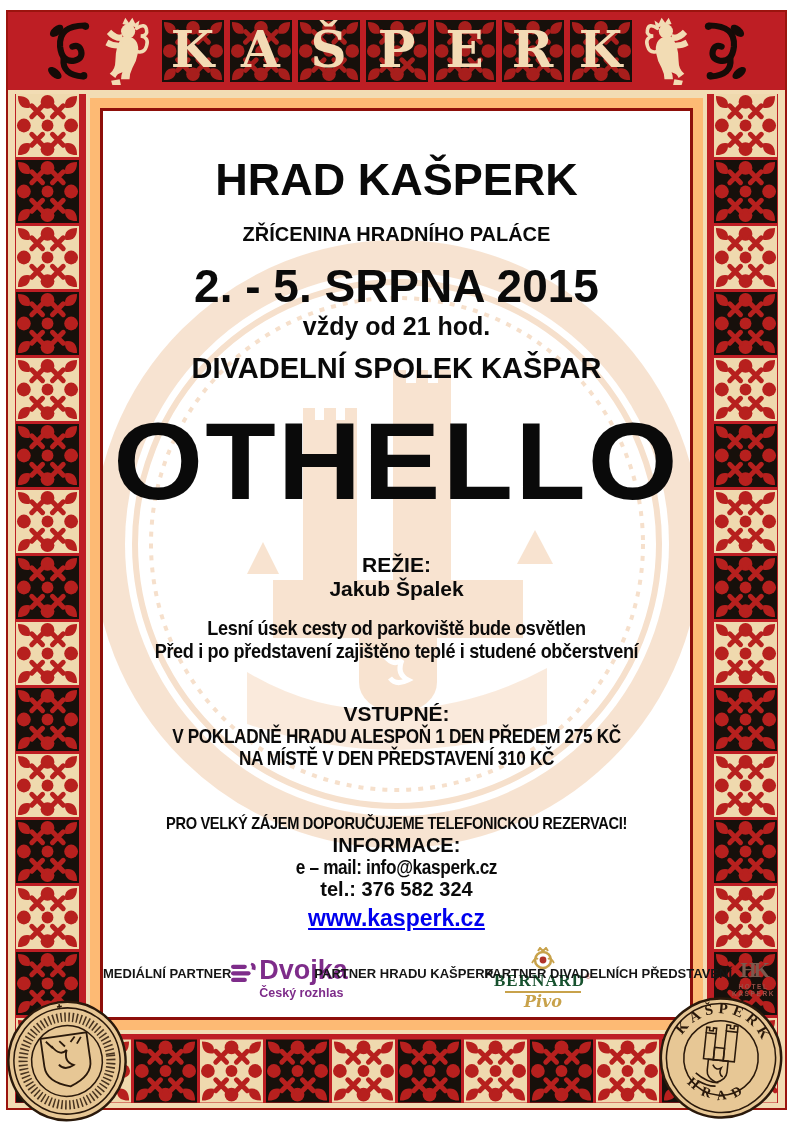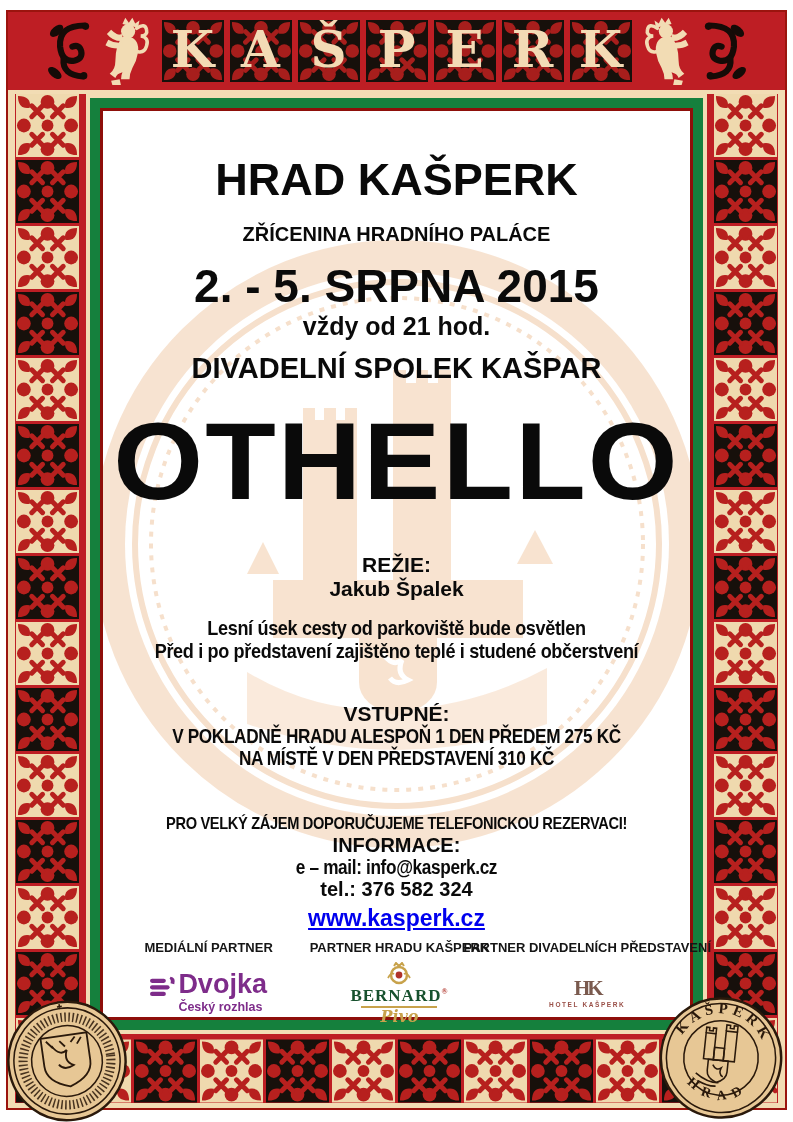--- a/index.html
+++ b/index.html
@@ -32,21 +32,21 @@
   .tiles-col{position:absolute;top:82px;bottom:72px;width:63px;display:flex;
              flex-direction:column;gap:3px;overflow:hidden;}
   .tc-left{left:8px;} .tc-right{right:8px;}
   .tiles-row{position:absolute;left:8px;right:8px;bottom:5px;height:64px;display:flex;
              gap:3px;overflow:hidden;justify-content:center;}
   .tile{flex:0 0 auto;width:63px;height:63px;}
   .tiles-row .tile{height:64px;}
 
   
   .inner-band{position:absolute;left:78px;right:78px;top:82px;bottom:74px;
-              background:#15803d;border:4px solid #F2DCB4;}
+              background:#fdba74;border:4px solid #F2DCB4;}
   .content{position:absolute;inset:10px;background:#ffffff;border:3px solid #8E0F0A;
            overflow:visible;}
   .wm-clip{position:absolute;inset:0;overflow:hidden;z-index:0;}
   .wm{position:absolute;left:50%;top:433px;transform:translate(-50%,-50%);
       width:620px;height:620px;}
 
   
   .txt{position:relative;z-index:1;text-align:center;color:#0A0A0A;line-height:1.1;}
   .txt div{font-weight:bold;}
   .cnd{letter-spacing:-0.4px;transform:scaleX(0.86);transform-origin:center;}
@@ -66,21 +66,21 @@
   .t-onsite{font-size:20px;}
   .t-resv{margin-top:46px;font-size:17px;}
   .t-info{font-size:20px;}
   .t-email{font-size:20px;}
   .t-phone{font-size:20px;}
   .t-web{margin-top:6px;font-size:23px;}
   .t-web a{color:#0000EE;text-decoration:underline;font-weight:bold;}
 
   
   .partners{margin-top:10px;display:flex;z-index:1;position:relative;}
-  .pcol{display:flex;flex-direction:column;align-items:center;}
+  .pcol{display:flex;flex-direction:row;align-items:center;}
   .pc1{width:36%;} .pc2{width:29%;} .pc3{width:35%;text-align:center;}
   .plabel{font-size:13px;font-weight:bold;color:#151515;white-space:nowrap;}
   .plogo{margin-top:9px;height:58px;display:flex;align-items:center;justify-content:center;}
   .dvj{display:flex;align-items:flex-start;}
   .dvj-icon{width:28px;height:30px;margin-top:2px;}
   .dvj-name{font-size:27px;font-weight:bold;color:#7E2C8A;line-height:1;}
   .dvj-sub{font-size:12.5px;font-weight:bold;color:#7E2C8A;margin-top:3px;text-align:left;}
   .brn{display:flex;flex-direction:column;align-items:center;line-height:1;}
   .brn-crest{width:30px;height:24px;}
   .brn-name{font-family:"Liberation Serif",serif;font-size:17px;font-weight:bold;

